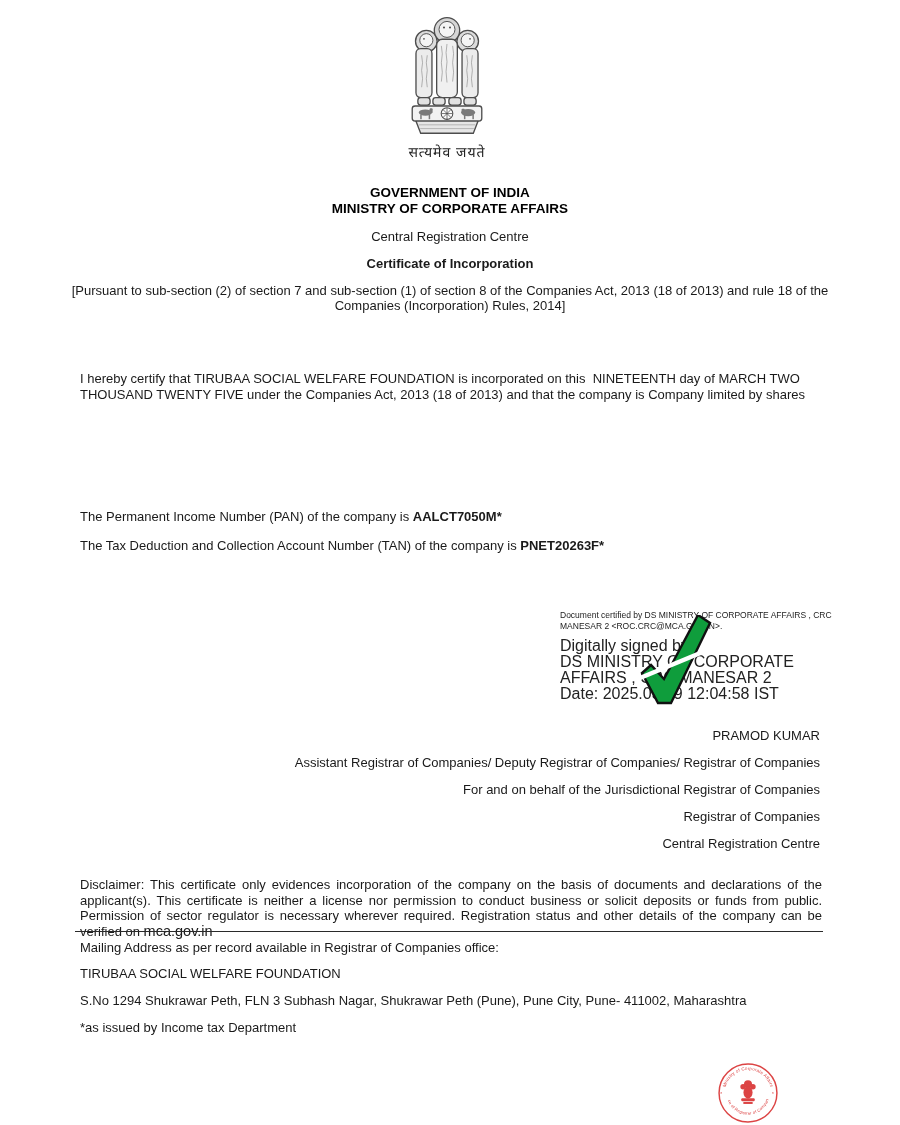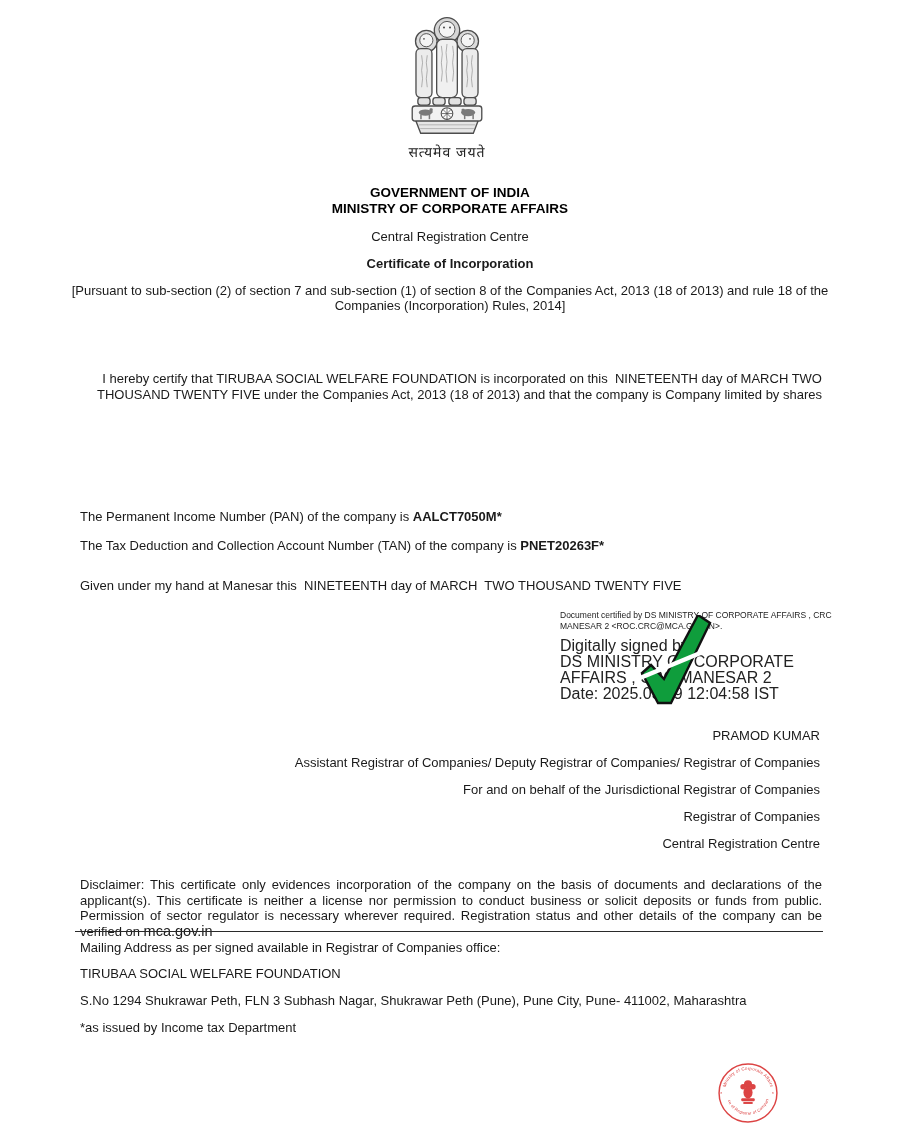--- a/index.html
+++ b/index.html
@@ -98,26 +98,25 @@
   </div>
 
   <div class="abs center hdr" style="left:70px; top:185px; width:760px;">
     <div>GOVERNMENT OF INDIA</div>
     <div>MINISTRY OF CORPORATE AFFAIRS</div>
   </div>
   <div class="abs center body-text" style="left:70px; top:229px; width:760px;">Central Registration Centre</div>
   <div class="abs center body-text b" style="left:70px; top:256px; width:760px;">Certificate of Incorporation</div>
   <div class="abs center body-text" style="left:70px; top:283px; width:760px; line-height:15.4px;">[Pursuant to sub-section (2) of section 7 and sub-section (1) of section 8 of the Companies Act, 2013 (18 of 2013) and rule 18 of the Companies (Incorporation) Rules, 2014]</div>
 
-  <div class="abs body-text pre" style="left:80px; top:371px; width:742px;text-align:right;">I hereby certify that TIRUBAA SOCIAL WELFARE FOUNDATION is incorporated on this  NINETEENTH day of MARCH TWO THOUSAND TWENTY FIVE under the Companies Act, 2013 (18 of 2013) and that the company is Company limited by shares</div>
+  <div class="abs body-text pre" style="left:80px; top:371px; width:742px;">I hereby certify that TIRUBAA SOCIAL WELFARE FOUNDATION is incorporated on this  NINETEENTH day of MARCH TWO THOUSAND TWENTY FIVE under the Companies Act, 2013 (18 of 2013) and that the company is Company limited by shares</div>
 
   <div class="abs body-text" style="left:80px; top:509px; width:742px;"><span>The Permanent Income Number (PAN) of the company is </span><span class="b">AALCT7050M*</span></div>
   <div class="abs body-text" style="left:80px; top:538px; width:742px;"><span>The Tax Deduction and Collection Account Number (TAN) of the company is </span><span class="b">PNET20263F*</span></div>
 
-  <div class="abs body-text pre" style="left:80px; top:578px; width:742px;">Given under my hand at Manesar this  NINETEENTH day of MARCH  TWO THOUSAND TWENTY FIVE</div>
 
   <div class="abs" style="left:560px; top:610px; width:300px;">
     <div class="sig-small">Document certified by DS MINISTRY OF CORPORATE AFFAIRS , CRC MANESAR 2 &lt;ROC.CRC@MCA.GOV.IN&gt;.</div>
     <div class="sig-big" style="margin-top:7px;">
       <div>Digitally signed by</div>
       <div>DS MINISTRY OF CORPORATE</div>
       <div>AFFAIRS , CRC MANESAR 2</div>
       <div>Date: 2025.03.19 12:04:58 IST</div>
     </div>
   </div>
@@ -131,21 +130,21 @@
     <div class="officer-line">PRAMOD KUMAR</div>
     <div class="officer-line">Assistant Registrar of Companies/ Deputy Registrar of Companies/ Registrar of Companies</div>
     <div class="officer-line">For and on behalf of the Jurisdictional Registrar of Companies</div>
     <div class="officer-line">Registrar of Companies</div>
     <div class="officer-line">Central Registration Centre</div>
   </div>
 
   <div class="abs disc" style="left:80px; top:877px; width:742px;"><span>Disclaimer: This certificate only evidences incorporation of the company on the basis of documents and declarations of the applicant(s). This certificate is neither a license nor permission to conduct business or solicit deposits or funds from public. Permission of sector regulator is necessary wherever required. Registration status and other details of the company can be verified on </span><span class="mca-link">mca.gov.in</span></div>
   <div class="abs rule" style="left:75px; top:931px; width:748px;"></div>
 
-  <div class="abs body-text" style="left:80px; top:940px; width:742px;">Mailing Address as per signed available in Registrar of Companies office:</div>
+  <div class="abs body-text" style="left:80px; top:940px; width:742px;">Mailing Address as per record available in Registrar of Companies office:</div>
   <div class="abs body-text" style="left:80px; top:966px; width:742px;">TIRUBAA SOCIAL WELFARE FOUNDATION</div>
   <div class="abs body-text" style="left:80px; top:993px; width:742px;">S.No 1294 Shukrawar Peth, FLN 3 Subhash Nagar, Shukrawar Peth (Pune), Pune City, Pune- 411002, Maharashtra</div>
   <div class="abs body-text" style="left:80px; top:1020px; width:742px;">*as issued by Income tax Department</div>
 
   <svg class="abs" style="left:717px; top:1062px;" width="62" height="62" viewBox="0 0 60 60">
     <defs>
       <path id="sealTop" d="M 8.3 24.2 A 22.5 22.5 0 0 1 51.7 24.2"></path>
       <path id="sealBottom" d="M 10.3 37.2 A 21 21 0 0 0 49.7 37.2"></path>
     </defs>
     <circle cx="30" cy="30" r="28" fill="#ffffff" stroke="#dc4444" stroke-width="1.4"></circle>

